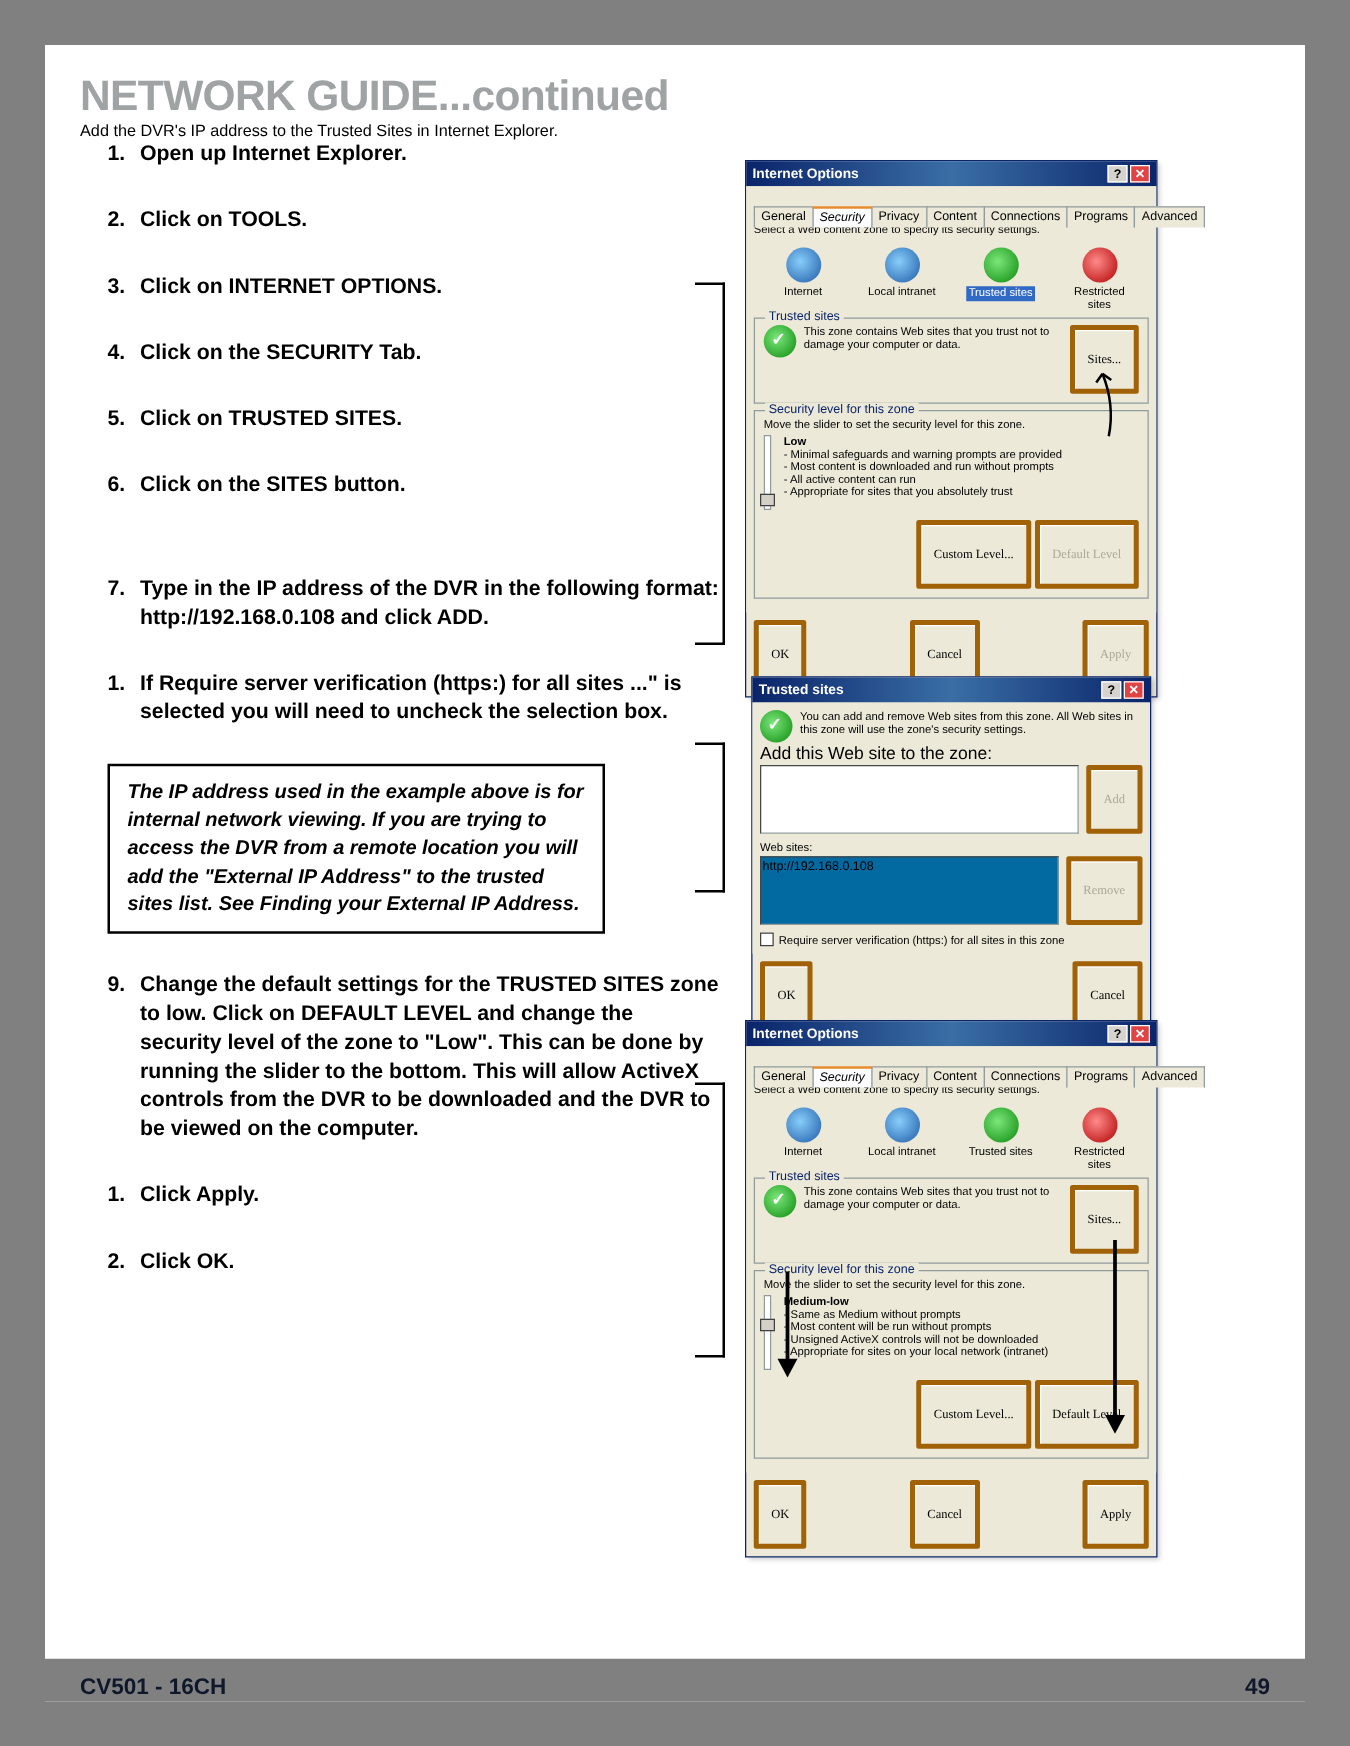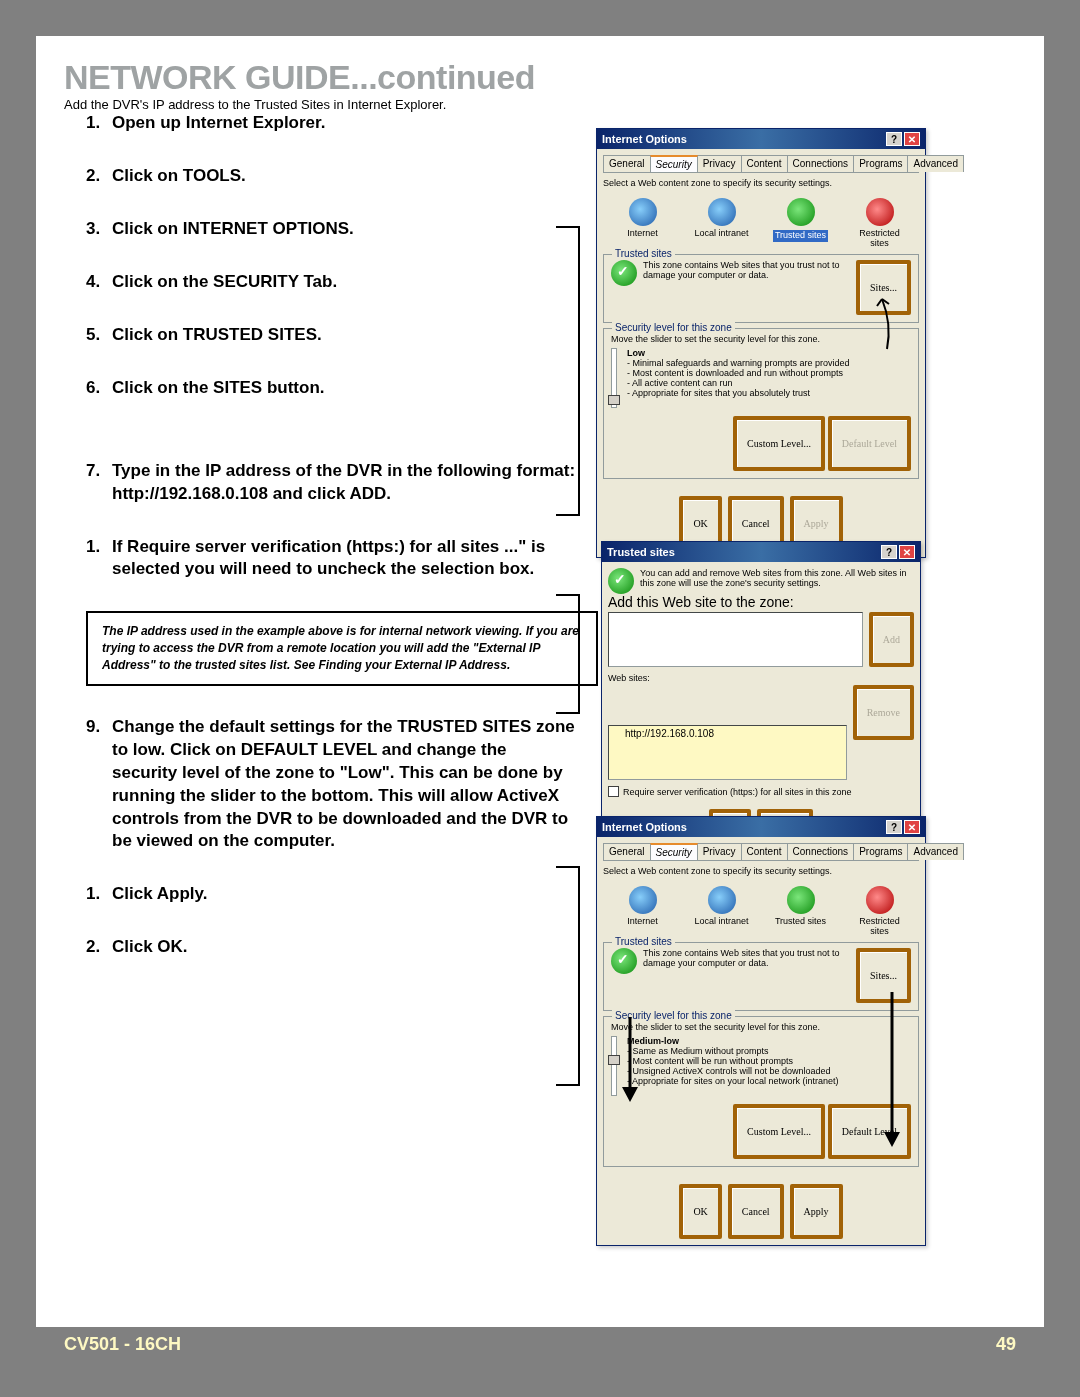--- a/index.html
+++ b/index.html
@@ -58,44 +58,44 @@
   ol.steps > li::before {
     content: counter(item) ".";
     position: absolute;
     left: 0;
     top: 0;
   }
   .note-box {
     border: 2px solid #000;
     padding: 10px 14px;
     font-style: italic;
-    font-size: 12px;
+    font-size: 16px;
     line-height: 1.4;
-    width: 512px;
+    width: 398px;
     margin: 0 0 30px 22px;
   }
   
   .bracket {
     position: absolute;
     border-right: 2px solid #000;
     border-top: 2px solid #000;
     border-bottom: 2px solid #000;
   }
   
   .footer {
     position: absolute;
     left: 0; right: 0; bottom: 0;
     height: 34px;
     background: #808080;
-    color: #fef9c3;
+    color: #0f172a;
     font-size: 18px;
     font-weight: 700;
     display: flex;
     justify-content: space-between;
-    align-items: center;
+    align-items: flex-start;
     padding: 12px 28px;
   }
   
   .dialog {
     position: absolute;
     background: #ece9d8;
     border: 1px solid #0a246a;
     font-family: Tahoma, Arial, sans-serif;
     font-size: 10px;
     box-shadow: 2px 2px 4px rgba(0,0,0,0.2);
@@ -123,21 +123,21 @@
   .dlg-body { padding: 6px; background: #ece9d8; }
   .tabrow { display: flex; border-bottom: 1px solid #919b9c; margin-bottom: 5px; }
   .tab {
     border: 1px solid #919b9c;
     border-bottom: none;
     padding: 2px 5px;
     background: #ece9d8;
     font-size: 10px;
     margin-right: -1px;
     position: relative;
-    top: 0;
+    top: 10px;
   }
   .tab.active {
     background: #fcfcfe;
     border-top: 2px solid #e68b2c;
     z-index: 2;
     font-style: italic;
   }
   .zone-row {
     display: flex;
     justify-content: space-around;
@@ -186,35 +186,34 @@
     border: 1px solid #404040;
     position: absolute;
     left: -4px;
   }
   .groove-green .zone-icon { background: radial-gradient(circle at 40% 40%, #7be67b, #0b8a0b); }
   .groove-blue .zone-icon { background: radial-gradient(circle at 40% 40%, #87cefa, #1e5aa8); }
   .groove-red .zone-icon { background: radial-gradient(circle at 40% 40%, #ff8a8a, #b00000); }
   .ts-desc { display: flex; align-items: flex-start; gap: 6px; }
   .ts-desc .ic { width: 26px; height: 26px; border-radius: 50%; background: radial-gradient(circle at 40% 40%, #7be67b, #0b8a0b); position: relative; flex: 0 0 26px; }
   .ts-desc .ic::after { content: "✓"; color: #fff; font-weight: 700; position: absolute; top: 3px; left: 6px; font-size: 14px; }
-  .dlg-footer { display: flex; justify-content: center; gap: 6px; padding: 6px; }
+  .dlg-footer { display: flex; justify-content: space-between; gap: 6px; padding: 6px; }
   .textbox {
     border: 1px inset #919b9c;
     background: #fff;
     width: 100%;
     padding: 2px 3px;
     font-size: 10px;
   }
   .listbox {
     border: 1px inset #919b9c;
-    background: #fef9c3;
+    background: #0369a1;
     height: 55px;
-    padding: 2px 16px;
-    font-size: 10px;
-    margin-top: 40px;
+    padding: 2px 1px;
+    font-size: 10px;
   }
   .arrow-annot {
     position: absolute;
     pointer-events: none;
   }
   .checkbox-row { display:flex; align-items:center; gap:4px; margin-top:6px; }
   .cb { width:11px; height:11px; border:1px solid #404040; background:#fff; }
 </style>
 </head>
 <body>

